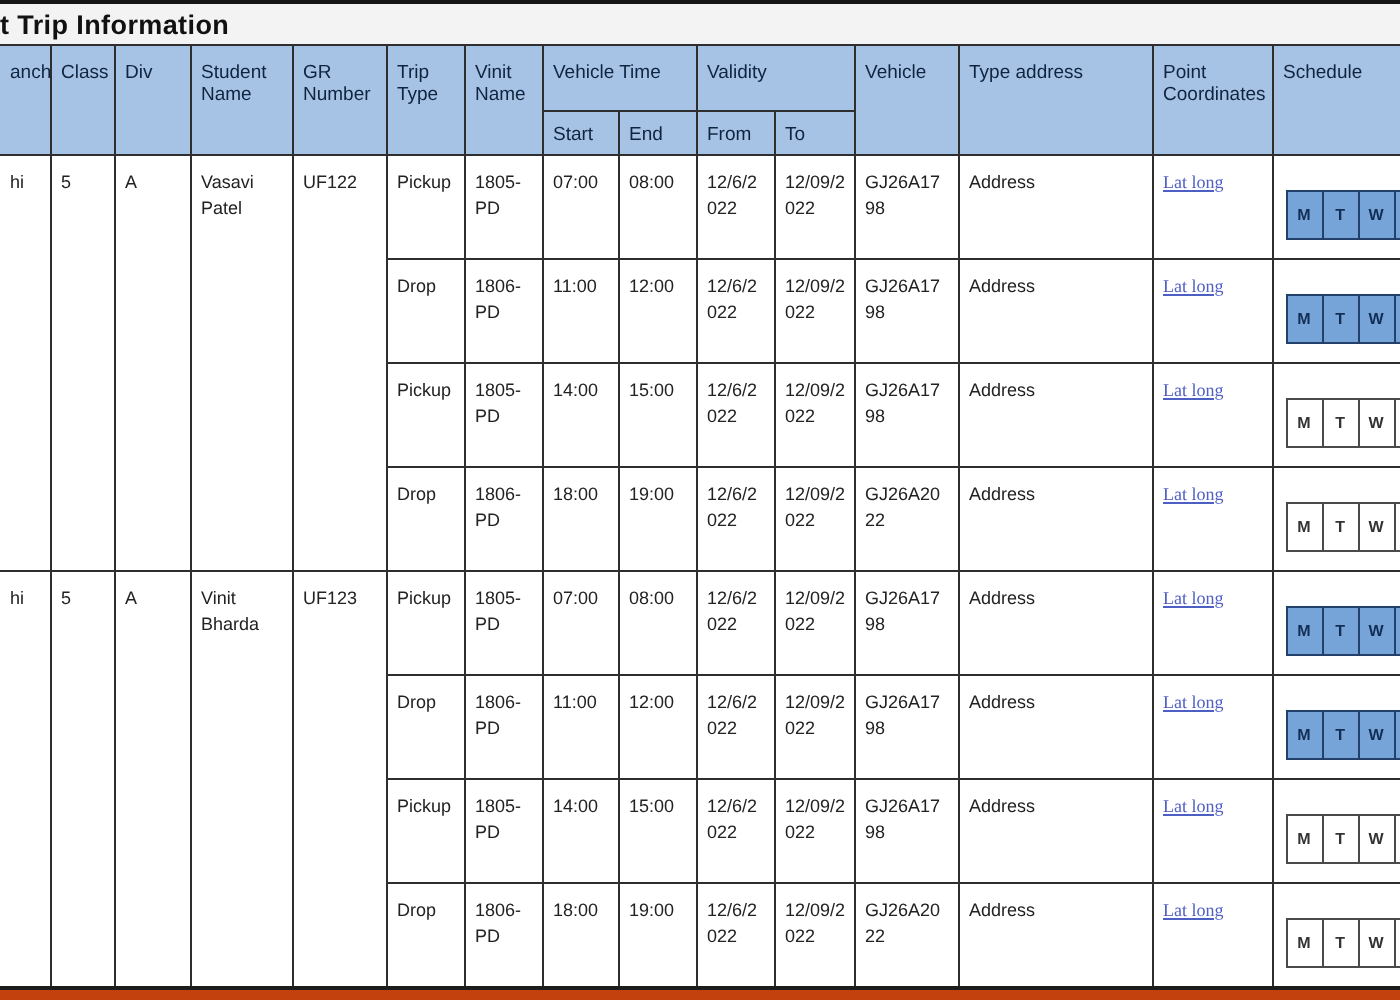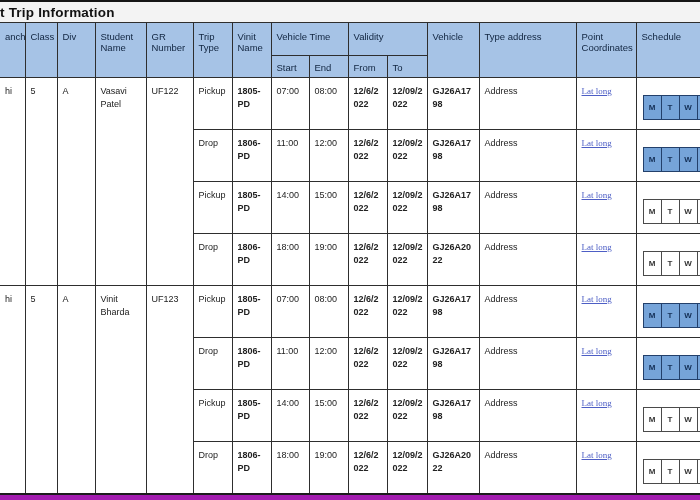--- a/index.html
+++ b/index.html
@@ -1,31 +1,31 @@
 <!DOCTYPE html>
 <html><head>
 <meta charset="utf-8">
 <style>
   * { margin:0; padding:0; box-sizing:border-box; }
   html,body { width:700px; height:500px; }
   body { font-family:"Liberation Sans", sans-serif; background:#f3f3f3; }
-  .viewport { position:relative; width:700px; height:500px; overflow:hidden; background:#a21caf; }
+  .viewport { position:relative; width:700px; height:500px; overflow:hidden; background:#c2410c; }
   .top-line { height:2px; background:#151515; width:100%; }
   .title-bar { height:20px; background:#f3f3f3; display:flex; align-items:center; }
   .title-bar h1 { font-size:13.5px; font-weight:bold; color:#111; letter-spacing:.2px; }
   table.trip-table {
     border-collapse:collapse; table-layout:fixed; width:806px;
     background:#fff; border-top:1.5px solid #1c1c1c; border-bottom:2px solid #1c1c1c;
   }
   th, td { border:1px solid #2e2e2e; vertical-align:top; overflow:hidden; }
   th { background:#a6c3e6; color:#10243f; font-size:9.5px; font-weight:normal;
        text-align:left; padding:8px 4px 4px 5px; }
   thead tr.sub th { padding-top:6px; }
   td { font-size:9px; color:#222; padding:7px 4px 4px 5px; word-break:break-word; line-height:1.45; }
-  td.break { word-break:break-all;font-weight:bold; }
+  td.break { word-break:break-all; }
   tr.trip-row { height:52px; }
   thead tr.main { height:33px; }
   thead tr.sub { height:22px; }
   th.col-branch, td.cell-branch { border-left:none; }
   td.cell-coords a { color:#4d5ec5; text-decoration:underline; cursor:pointer;font-family:Liberation Serif, serif; }
   .day-strip { display:flex; margin-top:10px; margin-left:2px; }
   .day-box {
     width:19px; height:25px; flex:0 0 19px; display:flex; align-items:center; justify-content:center;
     font-size:8px; font-weight:bold; margin-left:-1px;
   }

